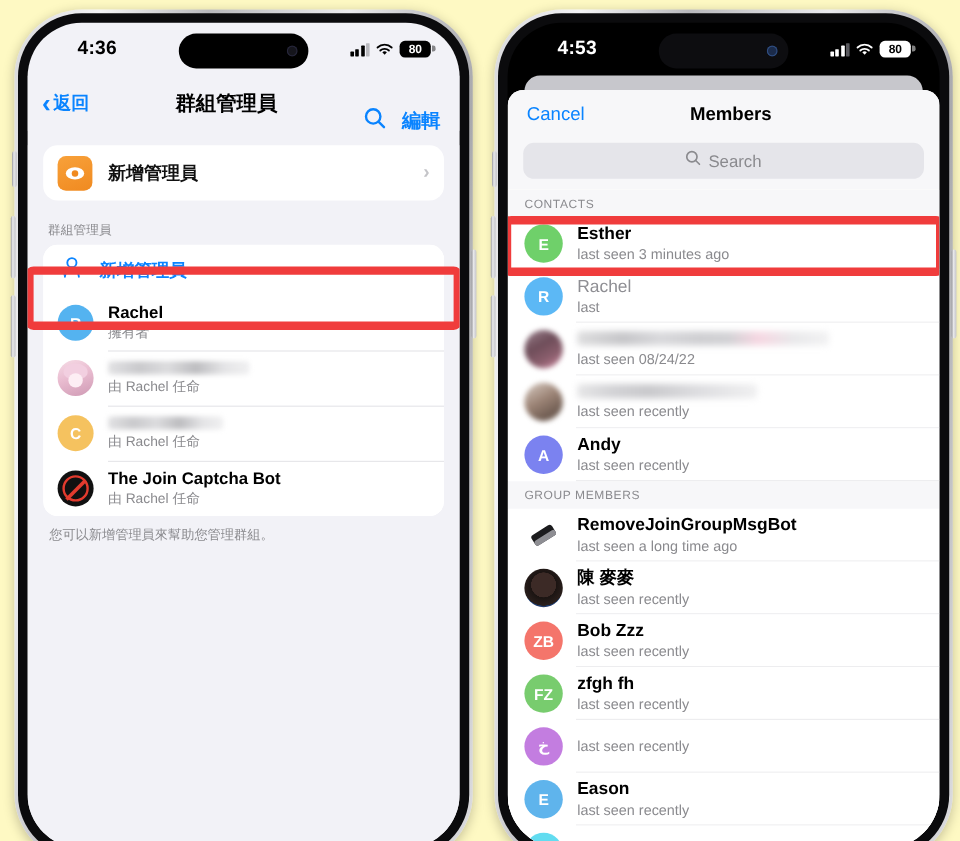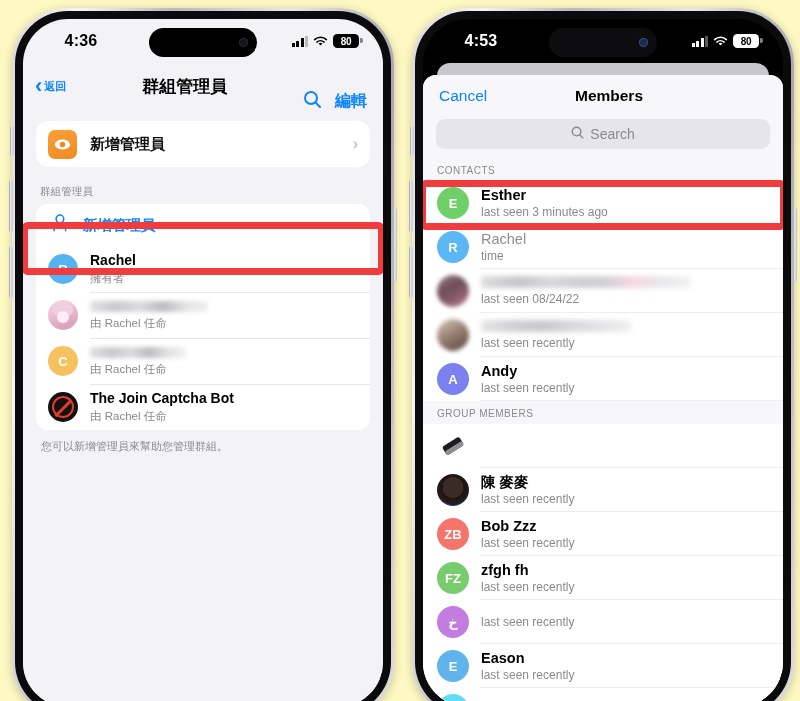--- a/index.html
+++ b/index.html
@@ -93,21 +93,21 @@
   .on-dark .ic-batt { background: #fff; color: #000; }
   .on-dark .ic-batt::after { background: rgba(255,255,255,.5); }
 
   
   .l-nav {
     height: 46px; display: flex; align-items: center; padding: 0 16px 0 12px;
     background: #f2f2f7;
   }
   .l-back { display: flex; align-items: center; color: #0a84ff; font-size: 17px; gap: 2px; }
   .l-back-chev { font-size: 22px; font-weight: 600; line-height: 1; margin-top: -1px; }
-  .l-back-label { font-size: 11px; font-weight: 600; }
+  .l-back-label { font-size: 15px; font-weight: 600; }
   .l-title { flex: 1; text-align: center; font-size: 17px; font-weight: 700; color: #000; }
   .l-nav-right { display: flex; align-items: center; gap: 13px; margin-top: 30px; }
   .l-edit { color: #0a84ff; font-size: 16px; font-weight: 600; }
 
   .l-body { background: #f2f2f7; height: calc(100% - 90px); padding: 0 13px; position: relative; }
 
   .card { background: #fff; border-radius: 12px; overflow: hidden; }
   .card-recent { margin-top: 12px; display: flex; align-items: center; height: 46px; padding: 0 12px; }
   .recent-icon {
     width: 29px; height: 29px; border-radius: 7px;
@@ -398,21 +398,21 @@
               <div class="rsub">last seen 3 minutes ago</div>
             </div>
           </div>
 
           <div class="rrow dim">
             <div class="avatar" style="background:#5cb8f5">
               <span>R</span>
             </div>
             <div class="rtext">
               <div class="rname">Rachel</div>
-              <div class="rsub">time</div>
+              <div class="rsub">last</div>
             </div>
           </div>
 
           <div class="rrow">
             <div class="avatar av-photo1 av-blur"></div>
             <div class="rtext">
               <div class="blur-name r1"></div>
               <div class="rsub">last seen 08/24/22</div>
             </div>
           </div>
@@ -439,20 +439,24 @@
 
           <div class="rrow">
             <div class="avatar av-eraser">
               <svg width="30" height="24" viewBox="0 0 30 24">
                   <g transform="rotate(-32 15 12)">
                     <rect x="5" y="7" width="20" height="10" rx="2.5" fill="#1c1c1e"></rect>
                     <rect x="5" y="12.2" width="20" height="4.8" rx="2" fill="#8e8e93"></rect>
                   </g>
                 </svg>
             </div>
+            <div class="rtext">
+              <div class="rname">RemoveJoinGroupMsgBot</div>
+              <div class="rsub">last seen a long time ago</div>
+            </div>
           </div>
 
           <div class="rrow">
             <div class="avatar av-face"></div>
             <div class="rtext">
               <div class="rname">陳 麥麥</div>
               <div class="rsub">last seen recently</div>
             </div>
           </div>
 

